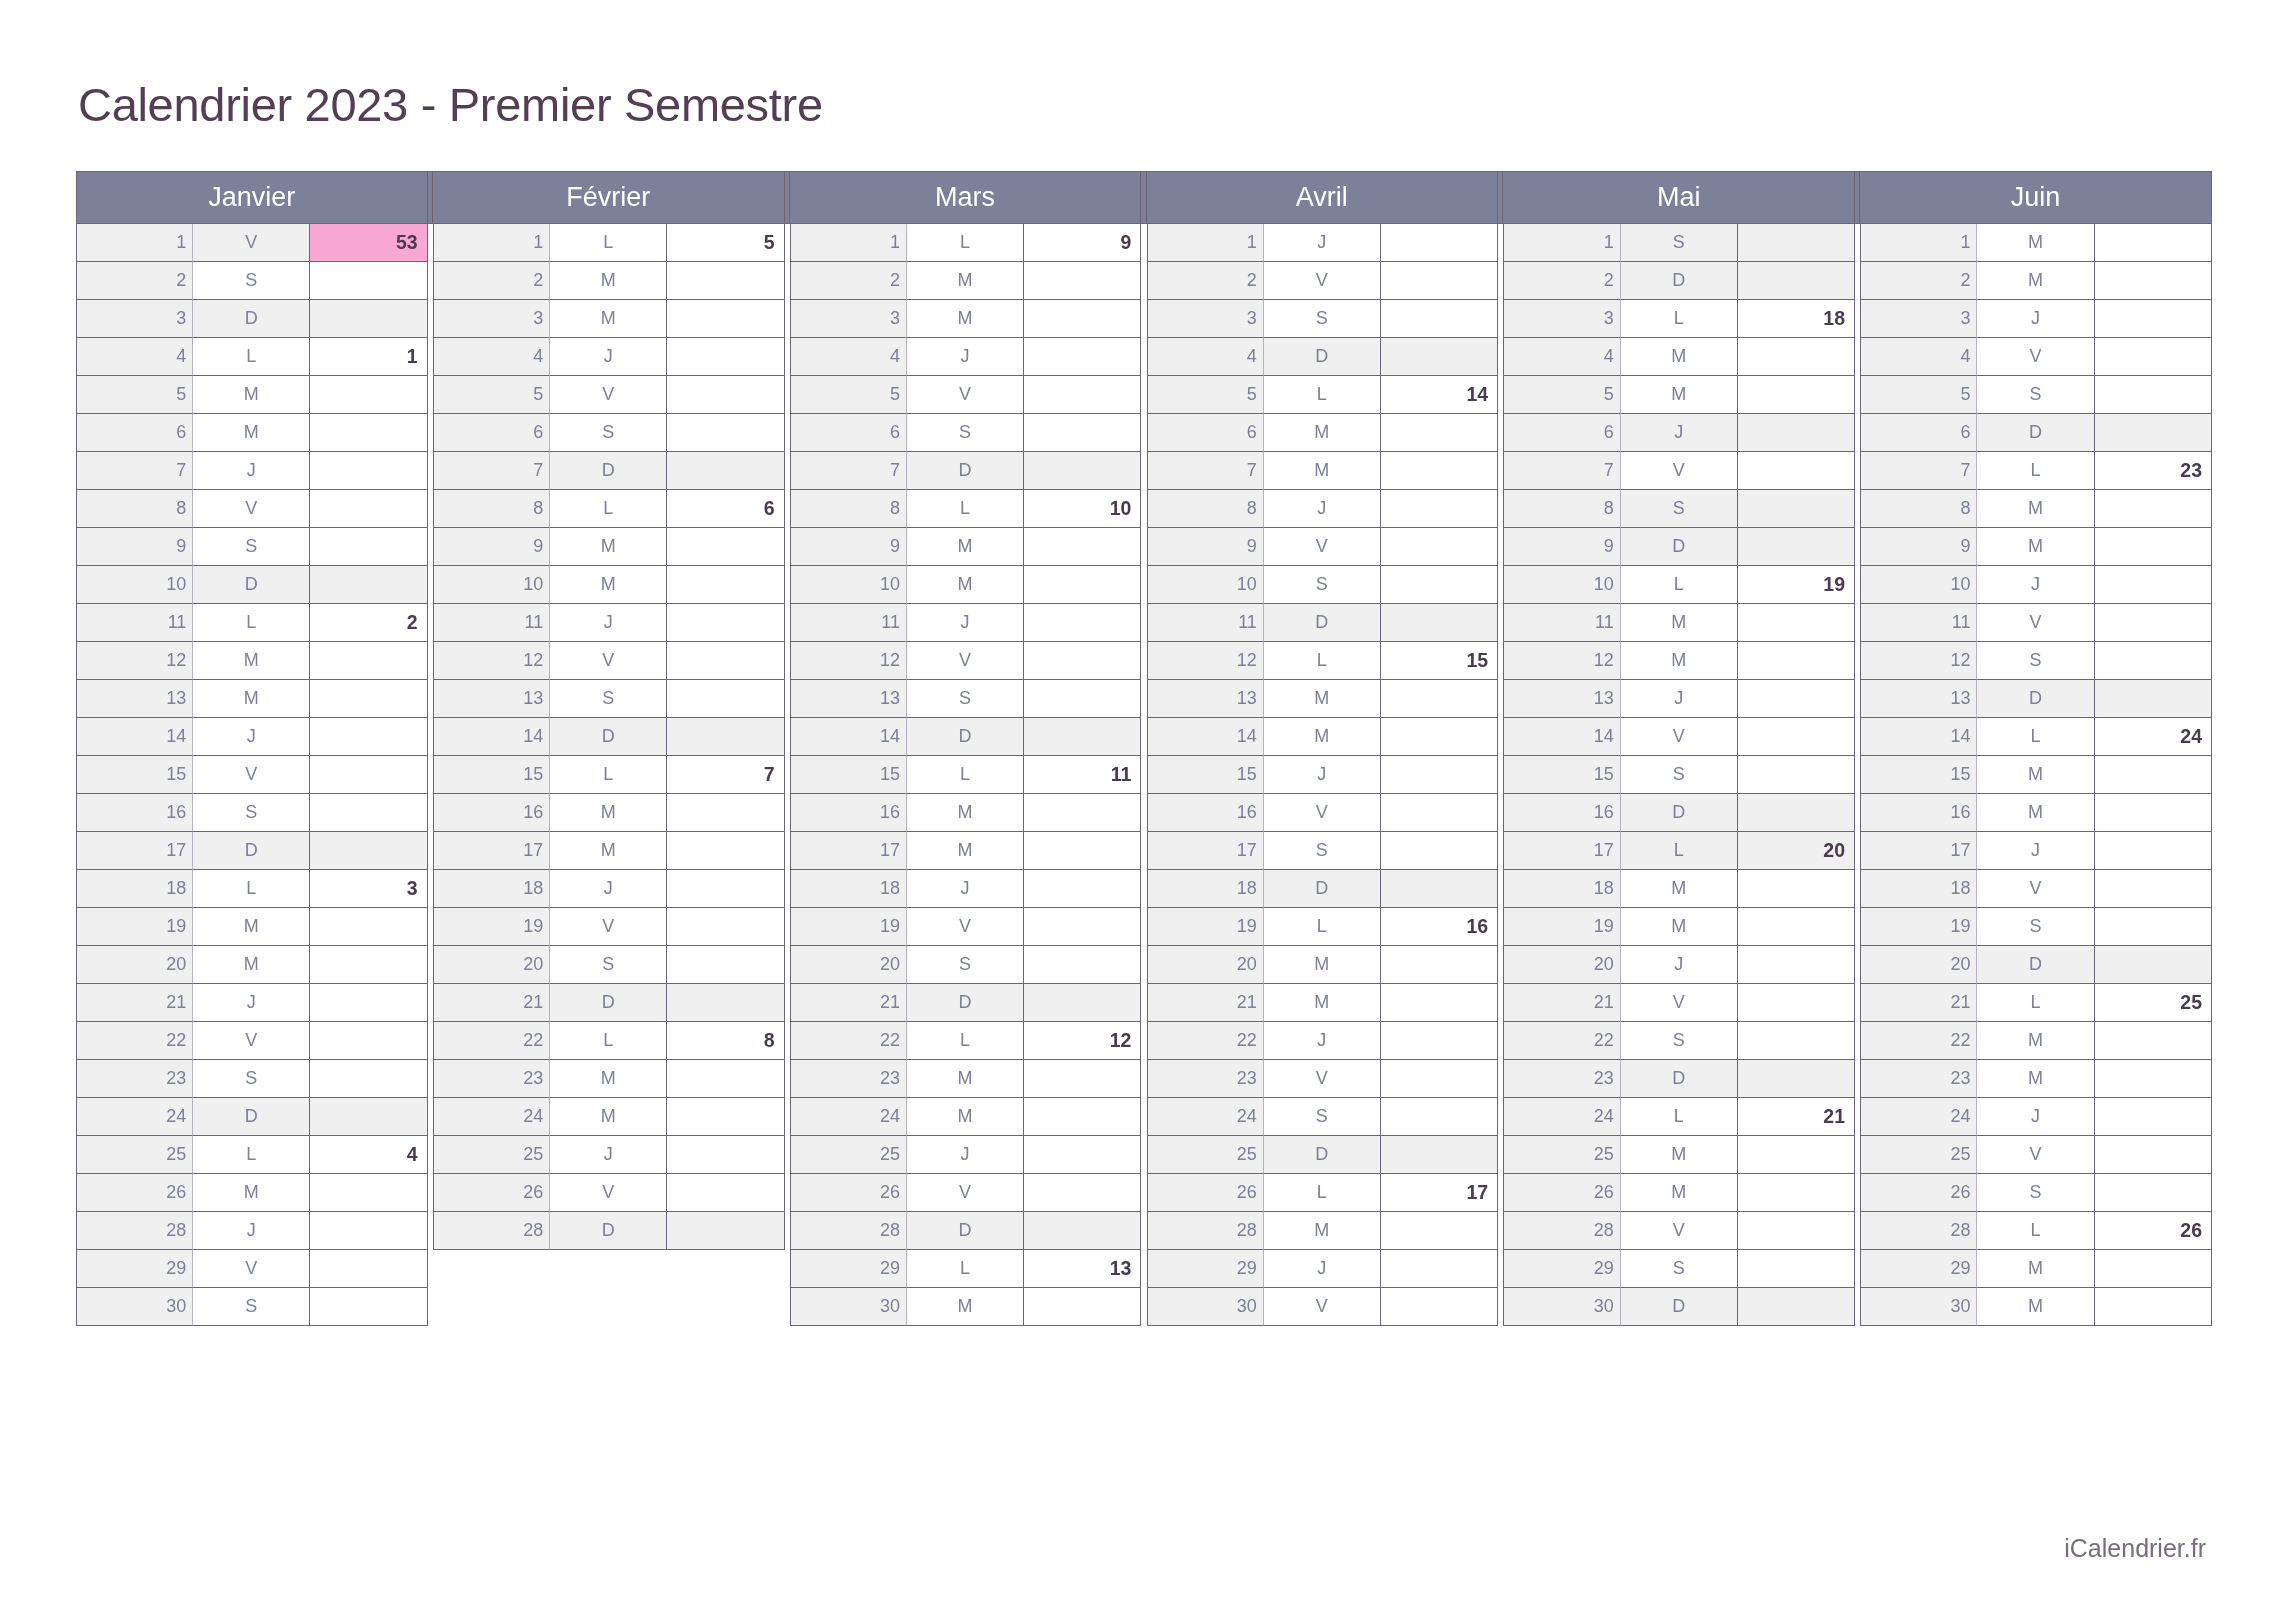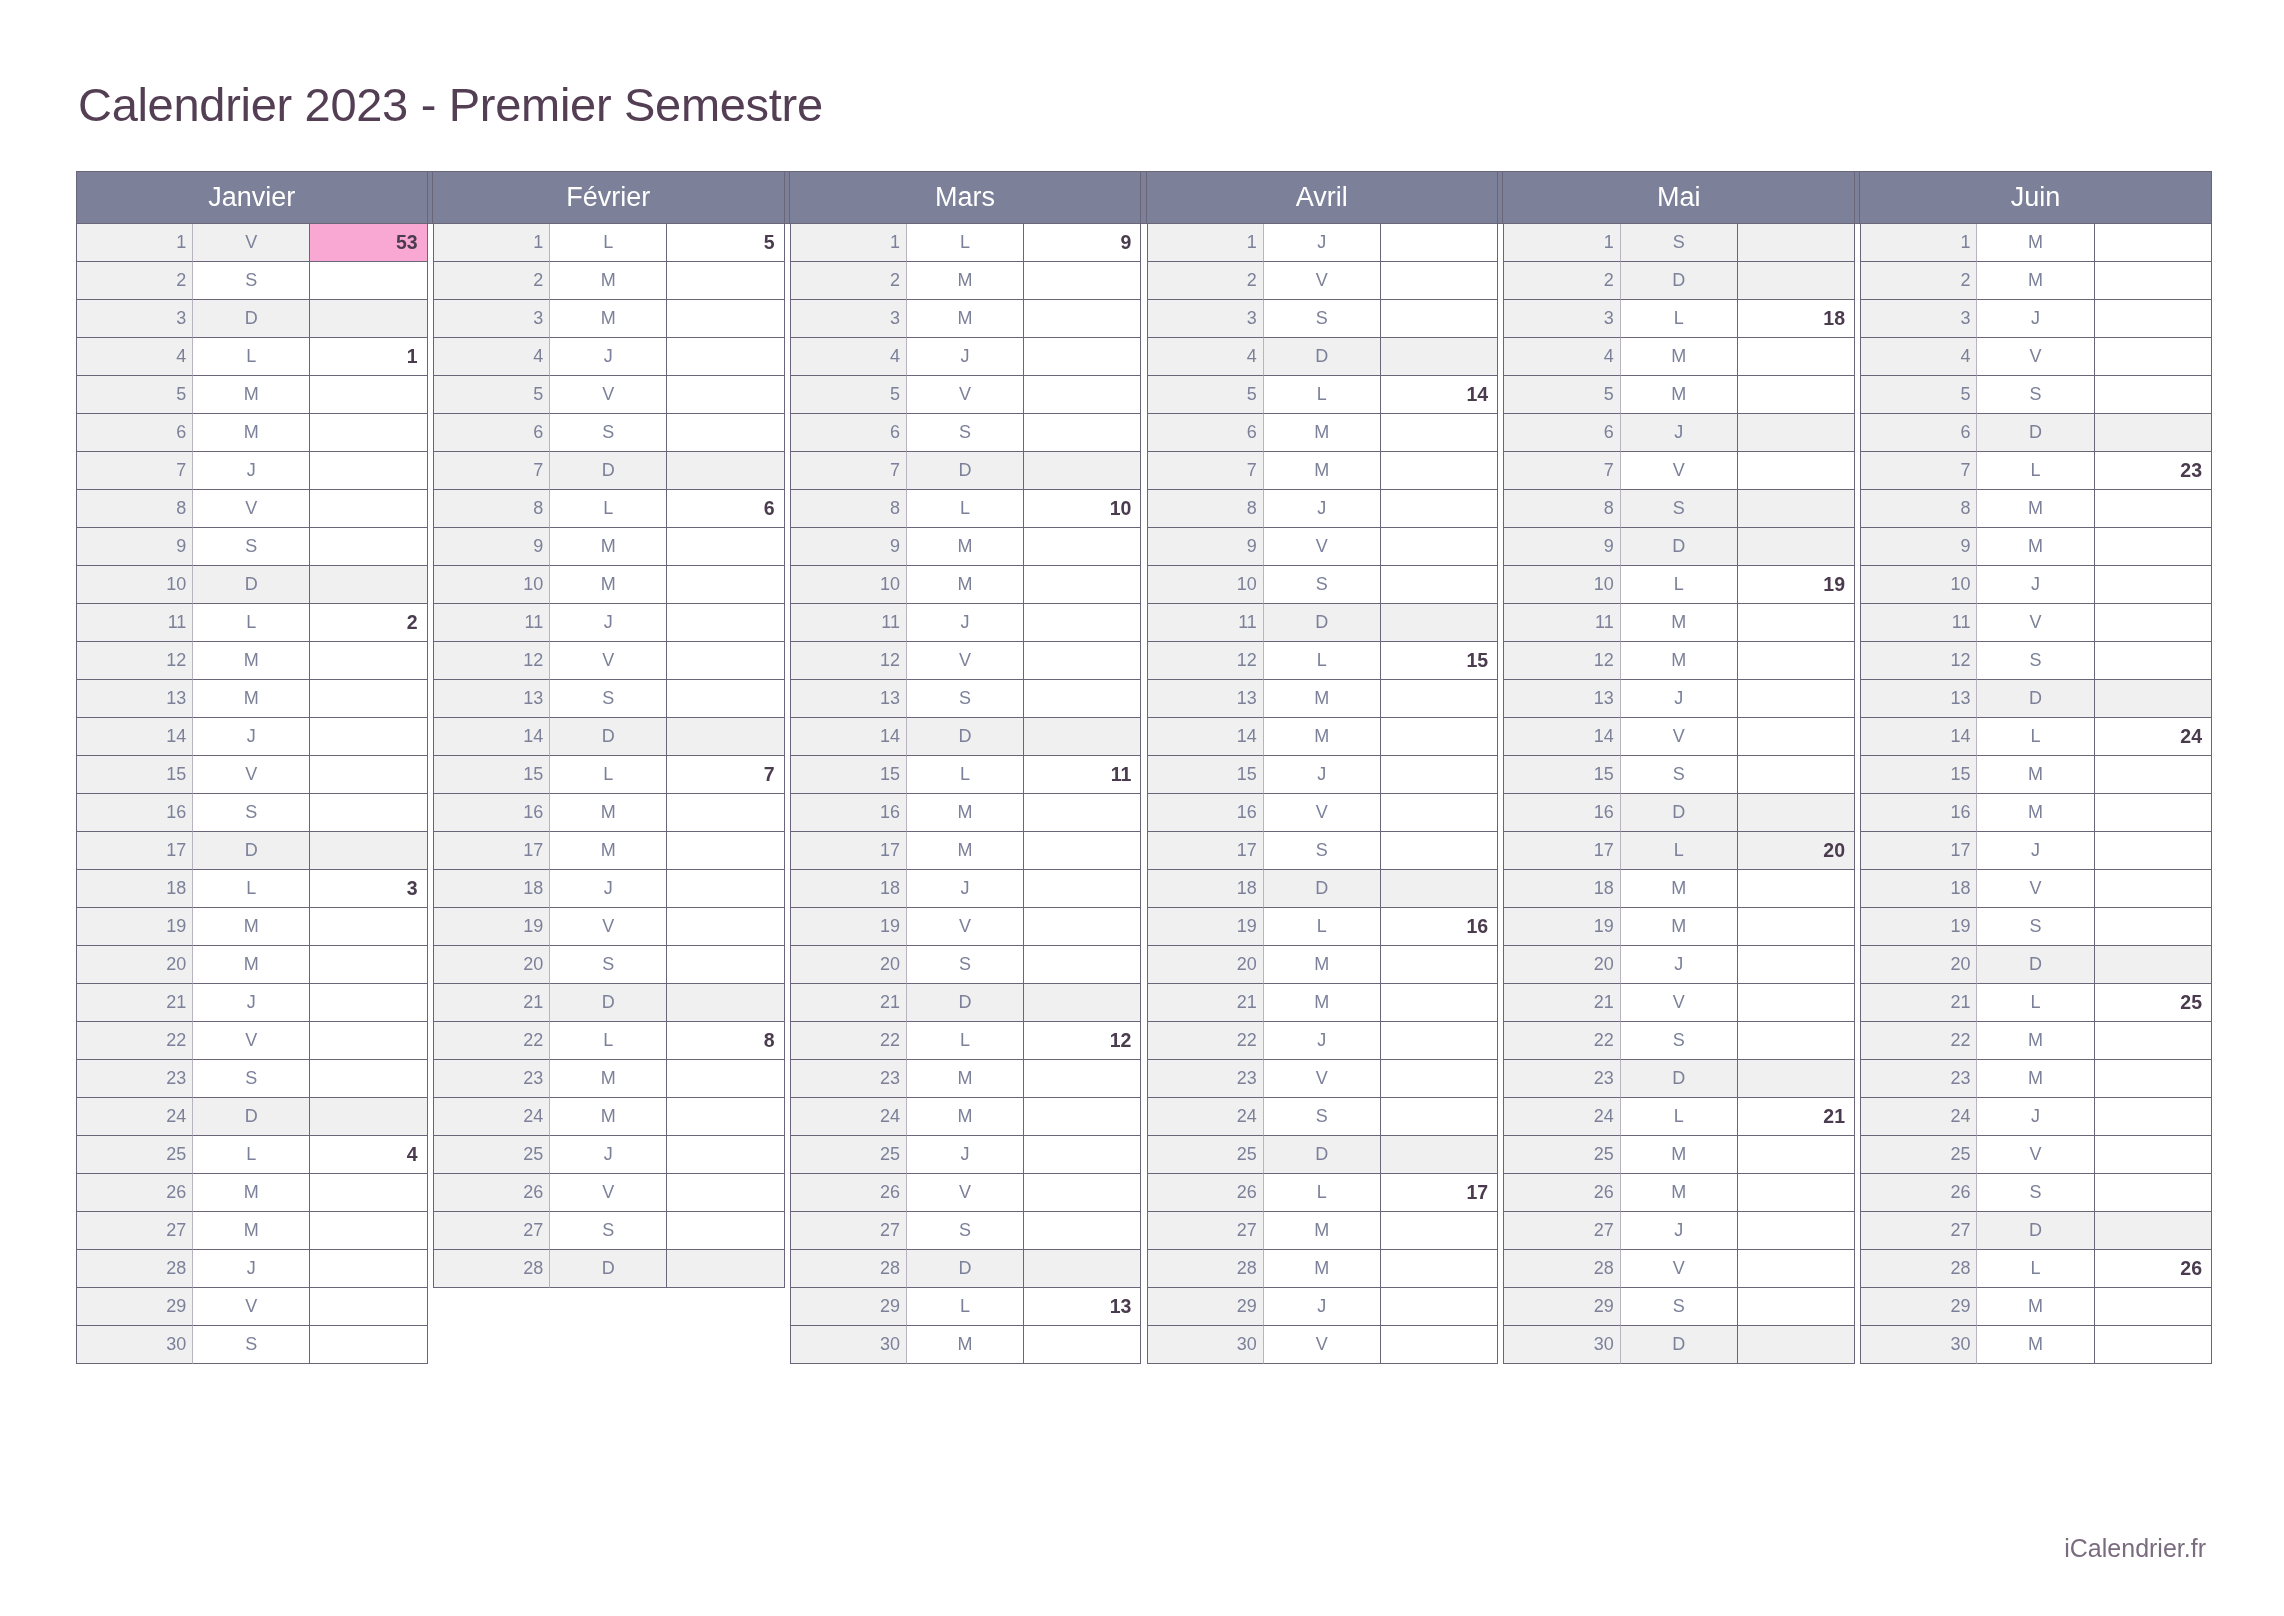--- a/index.html
+++ b/index.html
@@ -777,45 +777,20 @@
             <td class="gap"></td>
             <td class="dnum">26</td>
             <td class="dlet">M</td>
             <td class="dcont"></td>
             <td class="gap"></td>
             <td class="dnum">26</td>
             <td class="dlet">S</td>
             <td class="dcont"></td>
           </tr>
           <tr>
-            <td class="dnum">27</td>
-            <td class="dlet">M</td>
-            <td class="dcont"></td>
-            <td class="gap"></td>
-            <td class="dnum">27</td>
-            <td class="dlet">S</td>
-            <td class="dcont"></td>
-            <td class="gap"></td>
-            <td class="dnum">27</td>
-            <td class="dlet">S</td>
-            <td class="dcont"></td>
-            <td class="gap"></td>
-            <td class="dnum">27</td>
-            <td class="dlet">M</td>
-            <td class="dcont"></td>
-            <td class="gap"></td>
-            <td class="dnum">27</td>
-            <td class="dlet">J</td>
-            <td class="dcont"></td>
-            <td class="gap"></td>
-            <td class="dnum">27</td>
-            <td class="dlet sh" style="background: rgb(240, 240, 240);">D</td>
-            <td class="dcont sh" style="background: rgb(240, 240, 240);"></td>
-          </tr>
-          <tr>
             <td class="dnum">28</td>
             <td class="dlet">J</td>
             <td class="dcont"></td>
             <td class="gap"></td>
             <td class="dnum">28</td>
             <td class="dlet sh" style="background: rgb(240, 240, 240);">D</td>
             <td class="dcont sh" style="background: rgb(240, 240, 240);"></td>
             <td class="gap"></td>
             <td class="dnum">28</td>
             <td class="dlet sh" style="background: rgb(240, 240, 240);">D</td>

